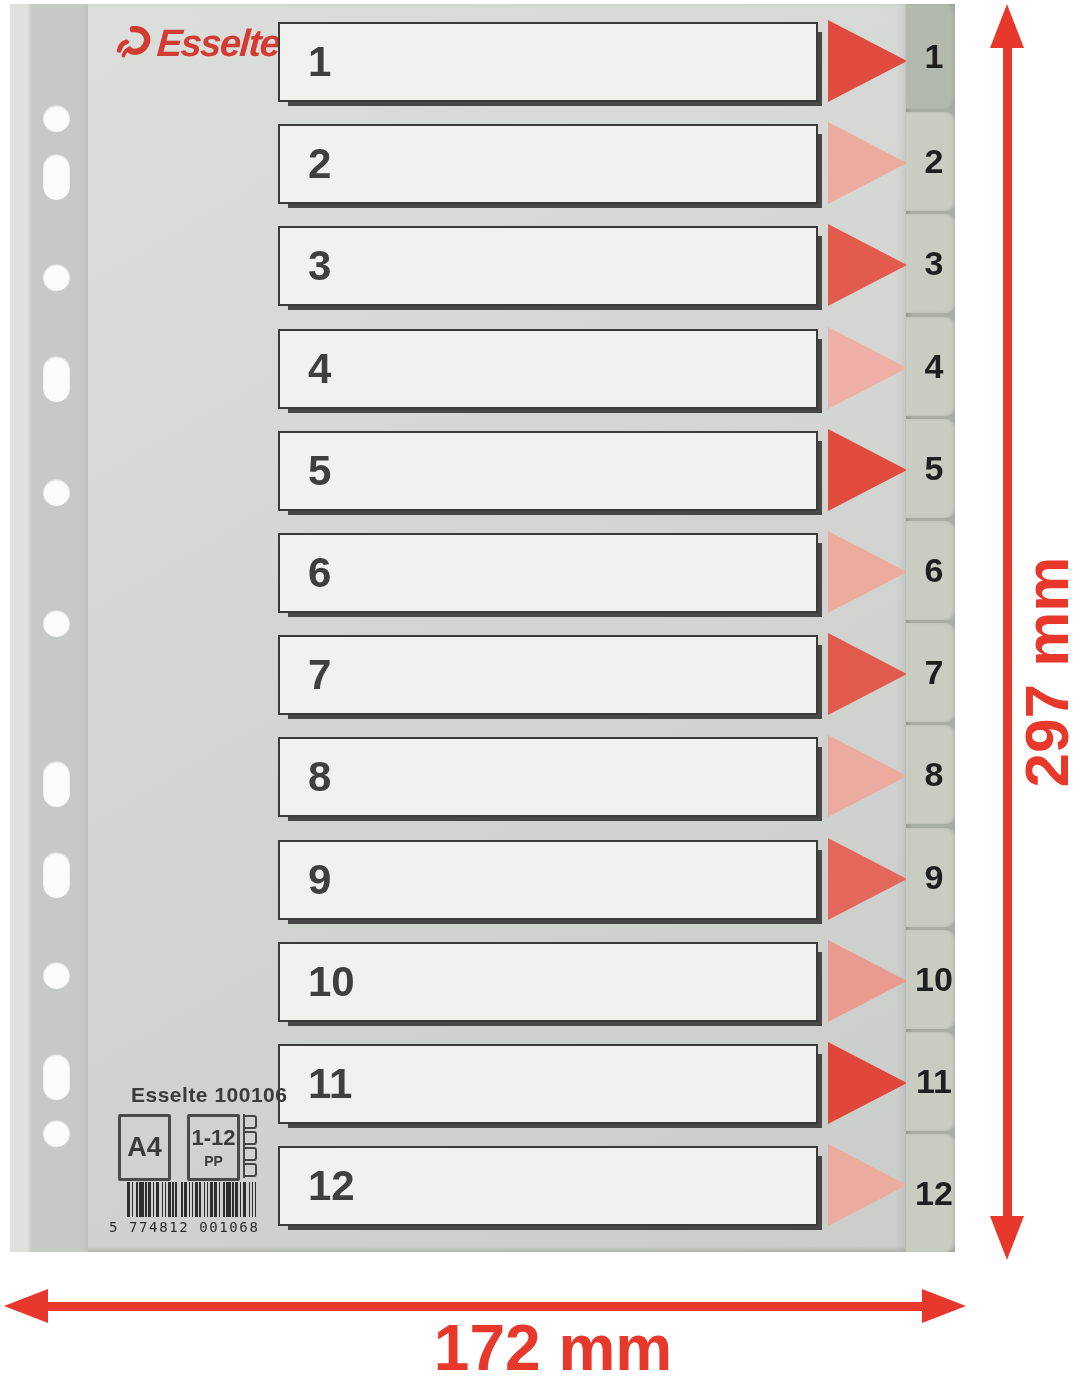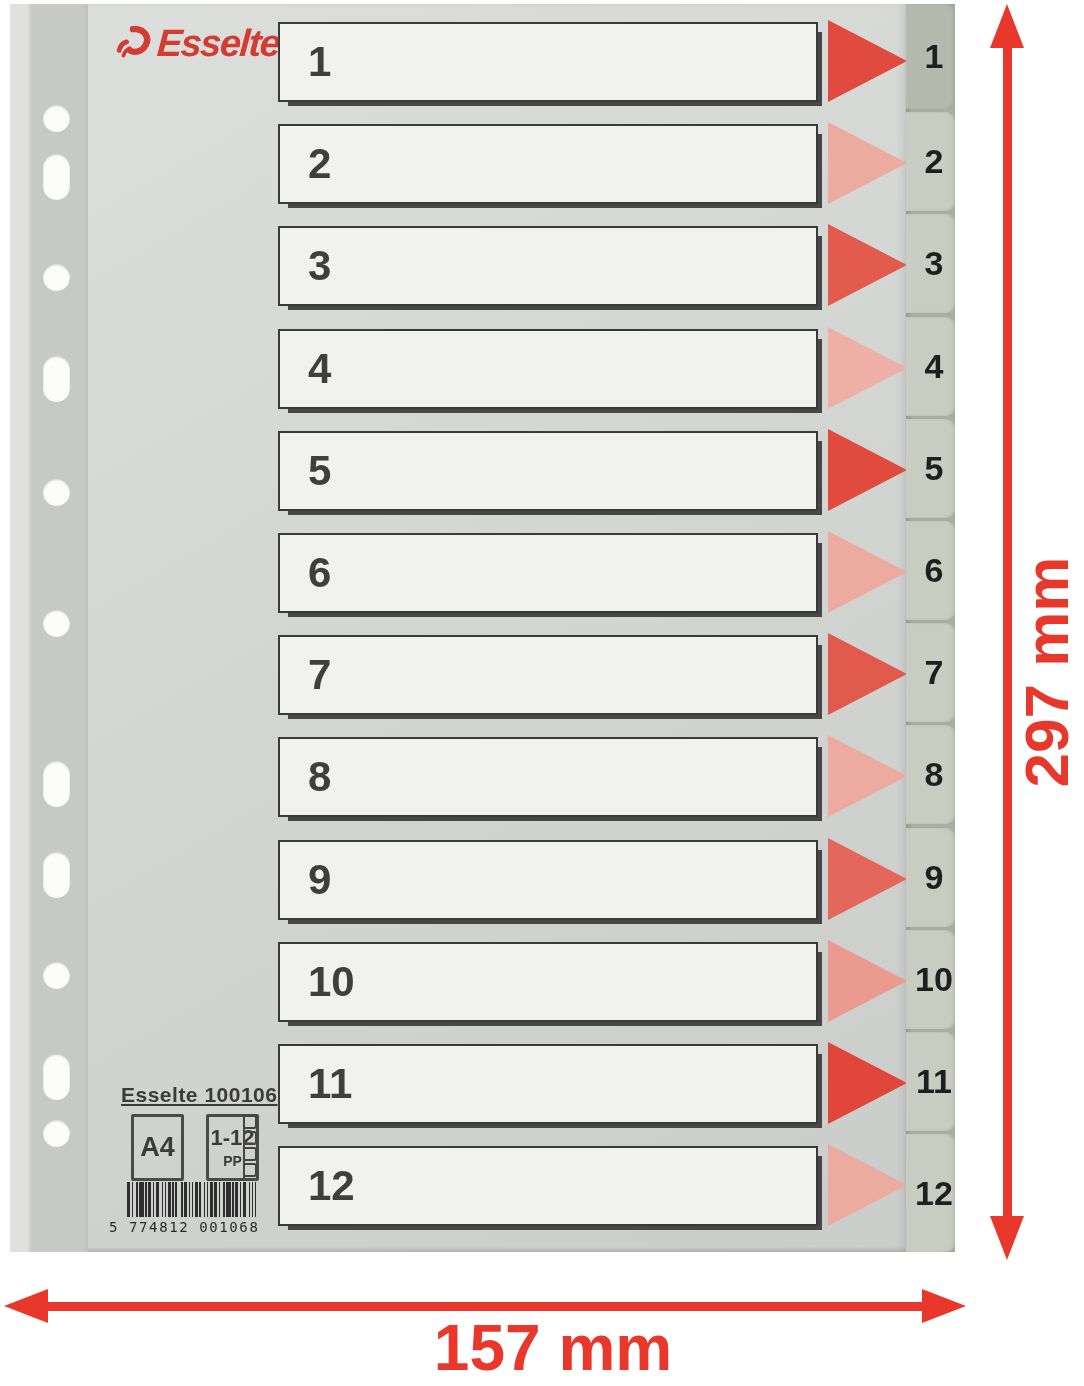--- a/index.html
+++ b/index.html
@@ -33,28 +33,28 @@
 
   
   .tab-col{position:absolute;left:906px;top:4px;width:49px;height:1248px;background:#a9aea3;
          box-shadow:inset 3px 0 4px rgba(0,0,0,.12);}
   .tab{position:absolute;left:0;width:100%;border-radius:0 9px 9px 0;
          display:flex;align-items:center;justify-content:center;
          box-shadow:inset -2px 0 3px rgba(0,0,0,.08);}
   .tab span{font-size:34px;font-weight:bold;color:#1f1f1f;padding-left:7px;}
 
   
-  .info-title{position:absolute;left:111px;top:1079px;font-size:21px;font-weight:bold;
-         color:#3b3b3b;letter-spacing:.5px;text-decoration:underline;}
+  .info-title{position:absolute;left:121px;top:1079px;font-size:21px;font-weight:bold;
+         color:#3b3b3b;letter-spacing:.5px;}
   .badge{position:absolute;top:1110px;width:47px;height:61px;border:3px solid #4a4a4a;
          border-radius:2px;display:flex;flex-direction:column;align-items:center;
          justify-content:center;color:#3b3b3b;}
-  .badge-a4{left:121px;}
+  .badge-a4{left:108px;}
   .badge-a4 span{font-size:27px;font-weight:bold;}
-  .badge-range{left:196px;}
+  .badge-range{left:177px;}
   .badge-range .range{font-size:22px;font-weight:bold;line-height:1;}
   .badge-range .material{font-size:14px;font-weight:bold;margin-top:4px;}
   .tabs-icon{position:absolute;left:232px;top:1110px;}
   .barcode{position:absolute;left:117px;top:1178px;width:129px;height:35px;
          display:flex;align-items:stretch;overflow:hidden;}
   .bar{flex:none;height:100%;}
   .barcode-digits{position:absolute;left:99px;top:1215px;font-size:14px;color:#2a2a2a;
          letter-spacing:1.6px;font-family:"DejaVu Sans Mono","Liberation Mono",monospace;}
 
   
@@ -292,16 +292,16 @@
     <div class="vline dim-fill" style="background: rgb(232, 56, 43);"></div>
     <div class="vhead-top"></div>
     <div class="vhead-bot"></div>
     <div class="vlabel dim-text" style="color: rgb(232, 56, 43);">297 mm</div>
   </div>
 
   <div>
     <div class="hline dim-fill" style="background: rgb(232, 56, 43);"></div>
     <div class="hhead-left"></div>
     <div class="hhead-right"></div>
-    <div class="hlabel dim-text" style="color: rgb(232, 56, 43);">157 mm</div>
+    <div class="hlabel dim-text" style="color: rgb(232, 56, 43);">172 mm</div>
   </div>
 
 </div>
 
 </body></html>

